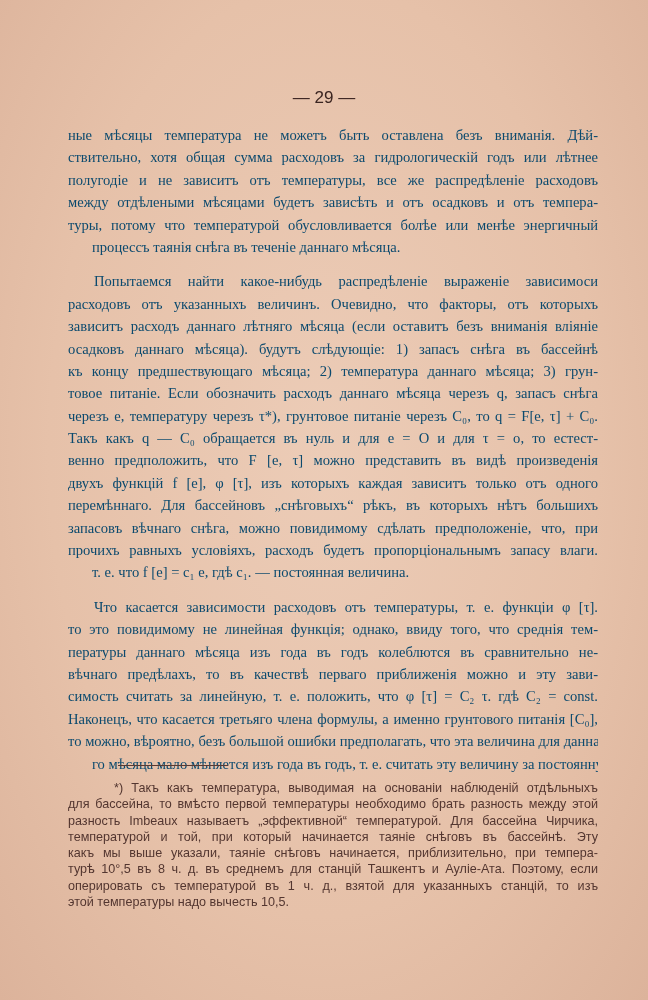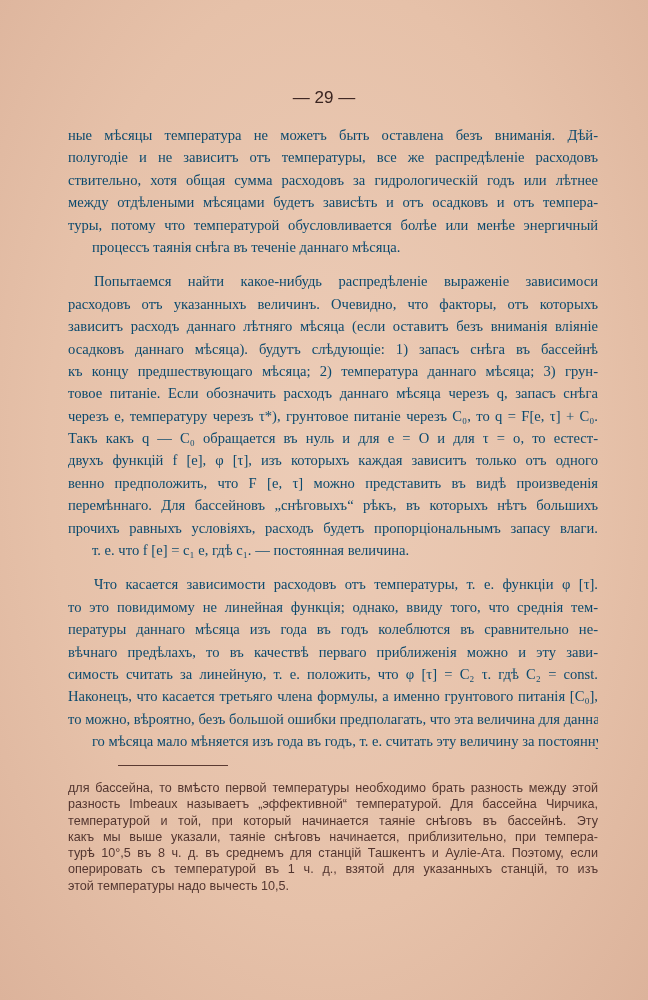--- a/index.html
+++ b/index.html
@@ -44,58 +44,60 @@
 </style>
 </head>
 <body>
 
 <div class="page">
   <div class="page-number">— 29 —</div>
 
   <div class="body-text">
     <div>
       <span class="line">ные мѣсяцы температура не можетъ быть оставлена безъ вниманія. Дѣй-</span>
+      <span class="line">ствительно, хотя общая сумма расходовъ за гидрологическій годъ или лѣтнее</span>
       <span class="line">полугодіе и не зависитъ отъ температуры, все же распредѣленіе расходовъ</span>
-      <span class="line">ствительно, хотя общая сумма расходовъ за гидрологическій годъ или лѣтнее</span>
       <span class="line">между отдѣлеными мѣсяцами будетъ зависѣть и отъ осадковъ и отъ темпера-</span>
       <span class="line">туры, потому что температурой обусловливается болѣе или менѣе энергичный</span>
       <span class="line last">процессъ таянія снѣга въ теченіе даннаго мѣсяца.</span>
     </div>
     <div class="para-gap"></div>
     <div>
       <span class="line indent">Попытаемся найти какое-нибудь распредѣленіе выраженіе зависимоси</span>
       <span class="line">расходовъ отъ указанныхъ величинъ. Очевидно, что факторы, отъ которыхъ</span>
       <span class="line">зависитъ расходъ даннаго лѣтняго мѣсяца (если оставитъ безъ вниманія вліяніе</span>
       <span class="line">осадковъ даннаго мѣсяца). будутъ слѣдующіе: 1) запасъ снѣга въ бассейнѣ</span>
       <span class="line">къ концу предшествующаго мѣсяца; 2) температура даннаго мѣсяца; 3) грун-</span>
       <span class="line">товое питаніе. Если обозначить расходъ даннаго мѣсяца черезъ q, запасъ снѣга</span>
       <span class="line">черезъ e, температуру черезъ τ*), грунтовое питаніе черезъ C₀, то q = F[e, τ] + C₀.</span>
       <span class="line">Такъ какъ q — C₀ обращается въ нуль и для e = O и для τ = o, то естест-</span>
+      <span class="line">венно предположить, что F [e, τ] можно представить въ видѣ произведенія</span>
       <span class="line">двухъ функцій f [e], φ [τ], изъ которыхъ каждая зависитъ только отъ одного</span>
-      <span class="line">венно предположить, что F [e, τ] можно представить въ видѣ произведенія</span>
       <span class="line">перемѣннаго. Для бассейновъ „снѣговыхъ“ рѣкъ, въ которыхъ нѣтъ большихъ</span>
+      <span class="line">запасовъ вѣчнаго снѣга, можно повидимому сдѣлать предположеніе, что, при</span>
       <span class="line">прочихъ равныхъ условіяхъ, расходъ будетъ пропорціональнымъ запасу влаги.</span>
       <span class="line last">т. е. что f [e] = c₁ e, гдѣ c₁. — постоянная величина.</span>
     </div>
     <div class="para-gap"></div>
     <div>
       <span class="line indent">Что касается зависимости расходовъ отъ температуры, т. е. функціи φ [τ].</span>
       <span class="line">то это повидимому не линейная функція; однако, ввиду того, что среднія тем-</span>
       <span class="line">пературы даннаго мѣсяца изъ года въ годъ колеблются въ сравнительно не-</span>
       <span class="line">вѣчнаго предѣлахъ, то въ качествѣ перваго приближенія можно и эту зави-</span>
       <span class="line">симость считать за линейную, т. е. положить, что φ [τ] = C₂ τ. гдѣ C₂ = const.</span>
       <span class="line">Наконецъ, что касается третьяго члена формулы, а именно грунтового питанія [C₀],</span>
       <span class="line">то можно, вѣроятно, безъ большой ошибки предполагать, что эта величина для данна-</span>
       <span class="line last">го мѣсяца мало мѣняется изъ года въ годъ, т. е. считать эту величину за постоянную.</span>
     </div>
   </div>
 
   <div class="rule"></div>
 
   <div class="footnote">
+    <span class="line indent">*) Такъ какъ температура, выводимая на основаніи наблюденій отдѣльныхъ</span>
     <span class="line">для бассейна, то вмѣсто первой температуры необходимо брать разность между этой</span>
     <span class="line">разность Imbeaux называетъ „эффективной“ температурой. Для бассейна Чирчика,</span>
     <span class="line">температурой и той, при который начинается таяніе снѣговъ въ бассейнѣ. Эту</span>
     <span class="line">какъ мы выше указали, таяніе снѣговъ начинается, приблизительно, при темпера-</span>
     <span class="line">турѣ 10°,5 въ 8 ч. д. въ среднемъ для станцій Ташкентъ и Ауліе-Ата. Поэтому, если</span>
     <span class="line">оперировать съ температурой въ 1 ч. д., взятой для указанныхъ станцій, то изъ</span>
     <span class="line last">этой температуры надо вычесть 10,5.</span>
   </div>
 </div>
 

